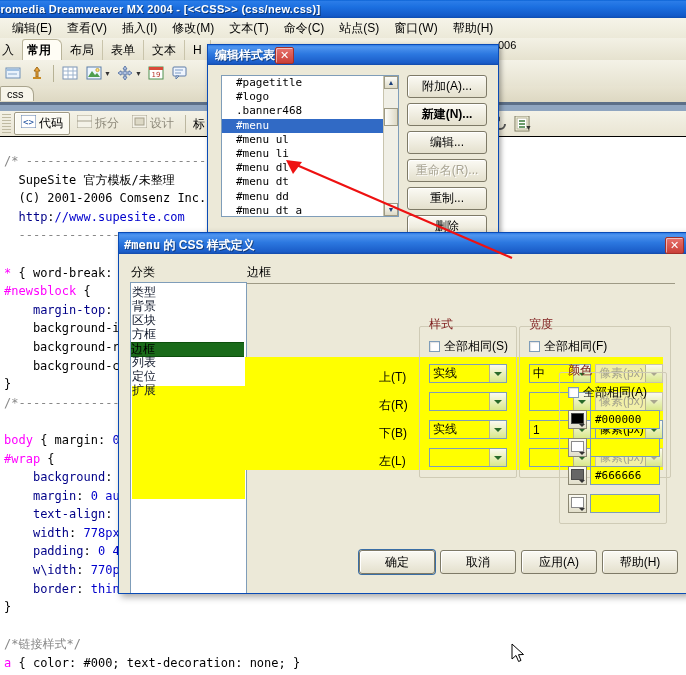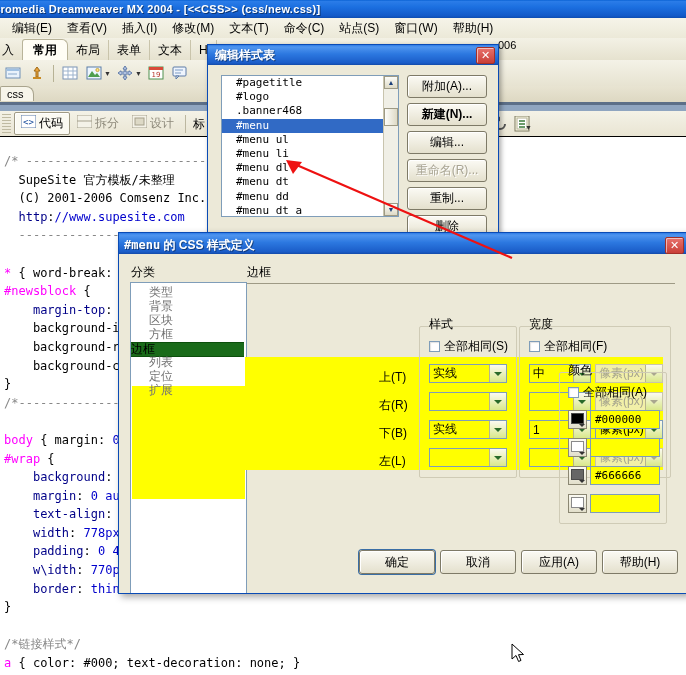--- a/index.html
+++ b/index.html
@@ -45,21 +45,21 @@
     border-bottom:1px solid #b9b49a;
     display:flex;align-items:flex-end;white-space:nowrap;overflow:hidden;
   }
   #insertbar .tab{
     font-size:12px;padding:3px 8px 3px 8px;color:#000;
     border-right:1px solid #c9c4ab;line-height:14px;
   }
   #insertbar .tab.sel{
     background:#fffdf5;font-weight:bold;
     border:1px solid #b9b49a;border-bottom:1px solid #fffdf5;
-    border-radius:3px 6px 0 0;padding:3px 10px 3px 10px;
+    border-radius:3px 6px 0 0;padding:3px 10px 3px 4px;
     margin-bottom:-1px;
     margin-top:20px;
   }
   #insertbar .tab.first{border-right:none;padding-left:2px;}
 
   
   #icontoolbar{
     left:0;top:60px;width:686px;height:26px;
     background:linear-gradient(to bottom,#f4f2e7,#e7e3d1);
     border-bottom:1px solid #c4bfa6;
@@ -126,21 +126,21 @@
   
   #dlg-edit{
     left:207px;top:44px;width:290px;height:188px;
     background:#ece9d8;border:1px solid #0a4bb5;
     box-shadow:2px 2px 5px rgba(0,0,0,.35);
     overflow:hidden;
   }
   #dlg-edit .tbar{
     height:20px;width:100%;
     background:linear-gradient(to bottom,#2f7ce6 0%,#4f95ef 10%,#2c78e0 45%,#1a5cc8 90%,#134aa8 100%);
-    display:flex;align-items:center;justify-content:space-between;
+    display:flex;align-items:center;
   }
   #dlg-edit .tbar .t{
     color:#fff;font-weight:bold;font-size:12px;margin-left:7px;
     text-shadow:1px 1px 0 rgba(0,0,0,.4);
   }
   .xbtn{
     width:17px;height:15px;margin-right:3px;
     background:linear-gradient(to bottom,#e8726c,#c93f38);
     border:1px solid #a33029;border-radius:2px;
     color:#fff;font-size:11px;font-weight:bold;
@@ -202,38 +202,38 @@
   }
   #dlg-rule .tbar .t .mono{font-family:"DejaVu Sans Mono","Liberation Mono",monospace;}
   #dlg-rule .body{position:relative;height:400px;padding-left:48px;}
 
   #lbl-category{position:absolute;left:12px;top:10px;font-size:12px;color:#000;}
   #cat-list{
     position:absolute;left:11px;top:28px;width:115px;height:318px;
     background:#fff;border:1px solid #7f9db9;overflow:hidden;
   }
   #cat-list .ci{
-    position:absolute;left:18px;font-size:12px;color:#737373;line-height:13px;
+    position:absolute;left:1px;font-size:12px;color:#0f172a;line-height:13px;
     white-space:nowrap;
   }
   #cat-list .ci.sel{
     left:0;width:113px;background:#1a6b1a;color:#000;
     border-top:1px solid #0c4f0c;border-bottom:1px solid #0c4f0c;
   }
   
   #cat-yellow{position:absolute;left:1px;top:103px;width:113px;height:113px;background:#ffff00;}
 
   #lbl-border{position:absolute;left:128px;top:10px;font-size:12px;color:#000;}
   #hr-border{position:absolute;left:128px;top:29px;width:428px;height:1px;background:#9e9a85;}
 
   
   #pane-yellow{position:absolute;left:126px;top:103px;width:418px;height:113px;background:#ffff00;}
 
   .grp{position:absolute;top:62px;height:162px;}
-  .grp .gt{position:absolute;top:0;left:10px;font-size:12px;color:#000000;}
+  .grp .gt{position:absolute;top:0;left:10px;font-size:12px;color:#7f1d1d;}
   .grp .gbox{
     position:absolute;top:10px;left:0;right:0;bottom:0;
     border:1px solid #cfcbb6;border-radius:2px;
   }
   .chk-row{position:absolute;top:22px;left:10px;display:flex;align-items:center;gap:4px;font-size:12px;}
   .chk{
     width:11px;height:11px;background:#fff;border:1px solid #7f9db9;box-sizing:border-box;
     box-shadow:inset 1px 1px 1px rgba(0,0,0,.12);
   }
 

